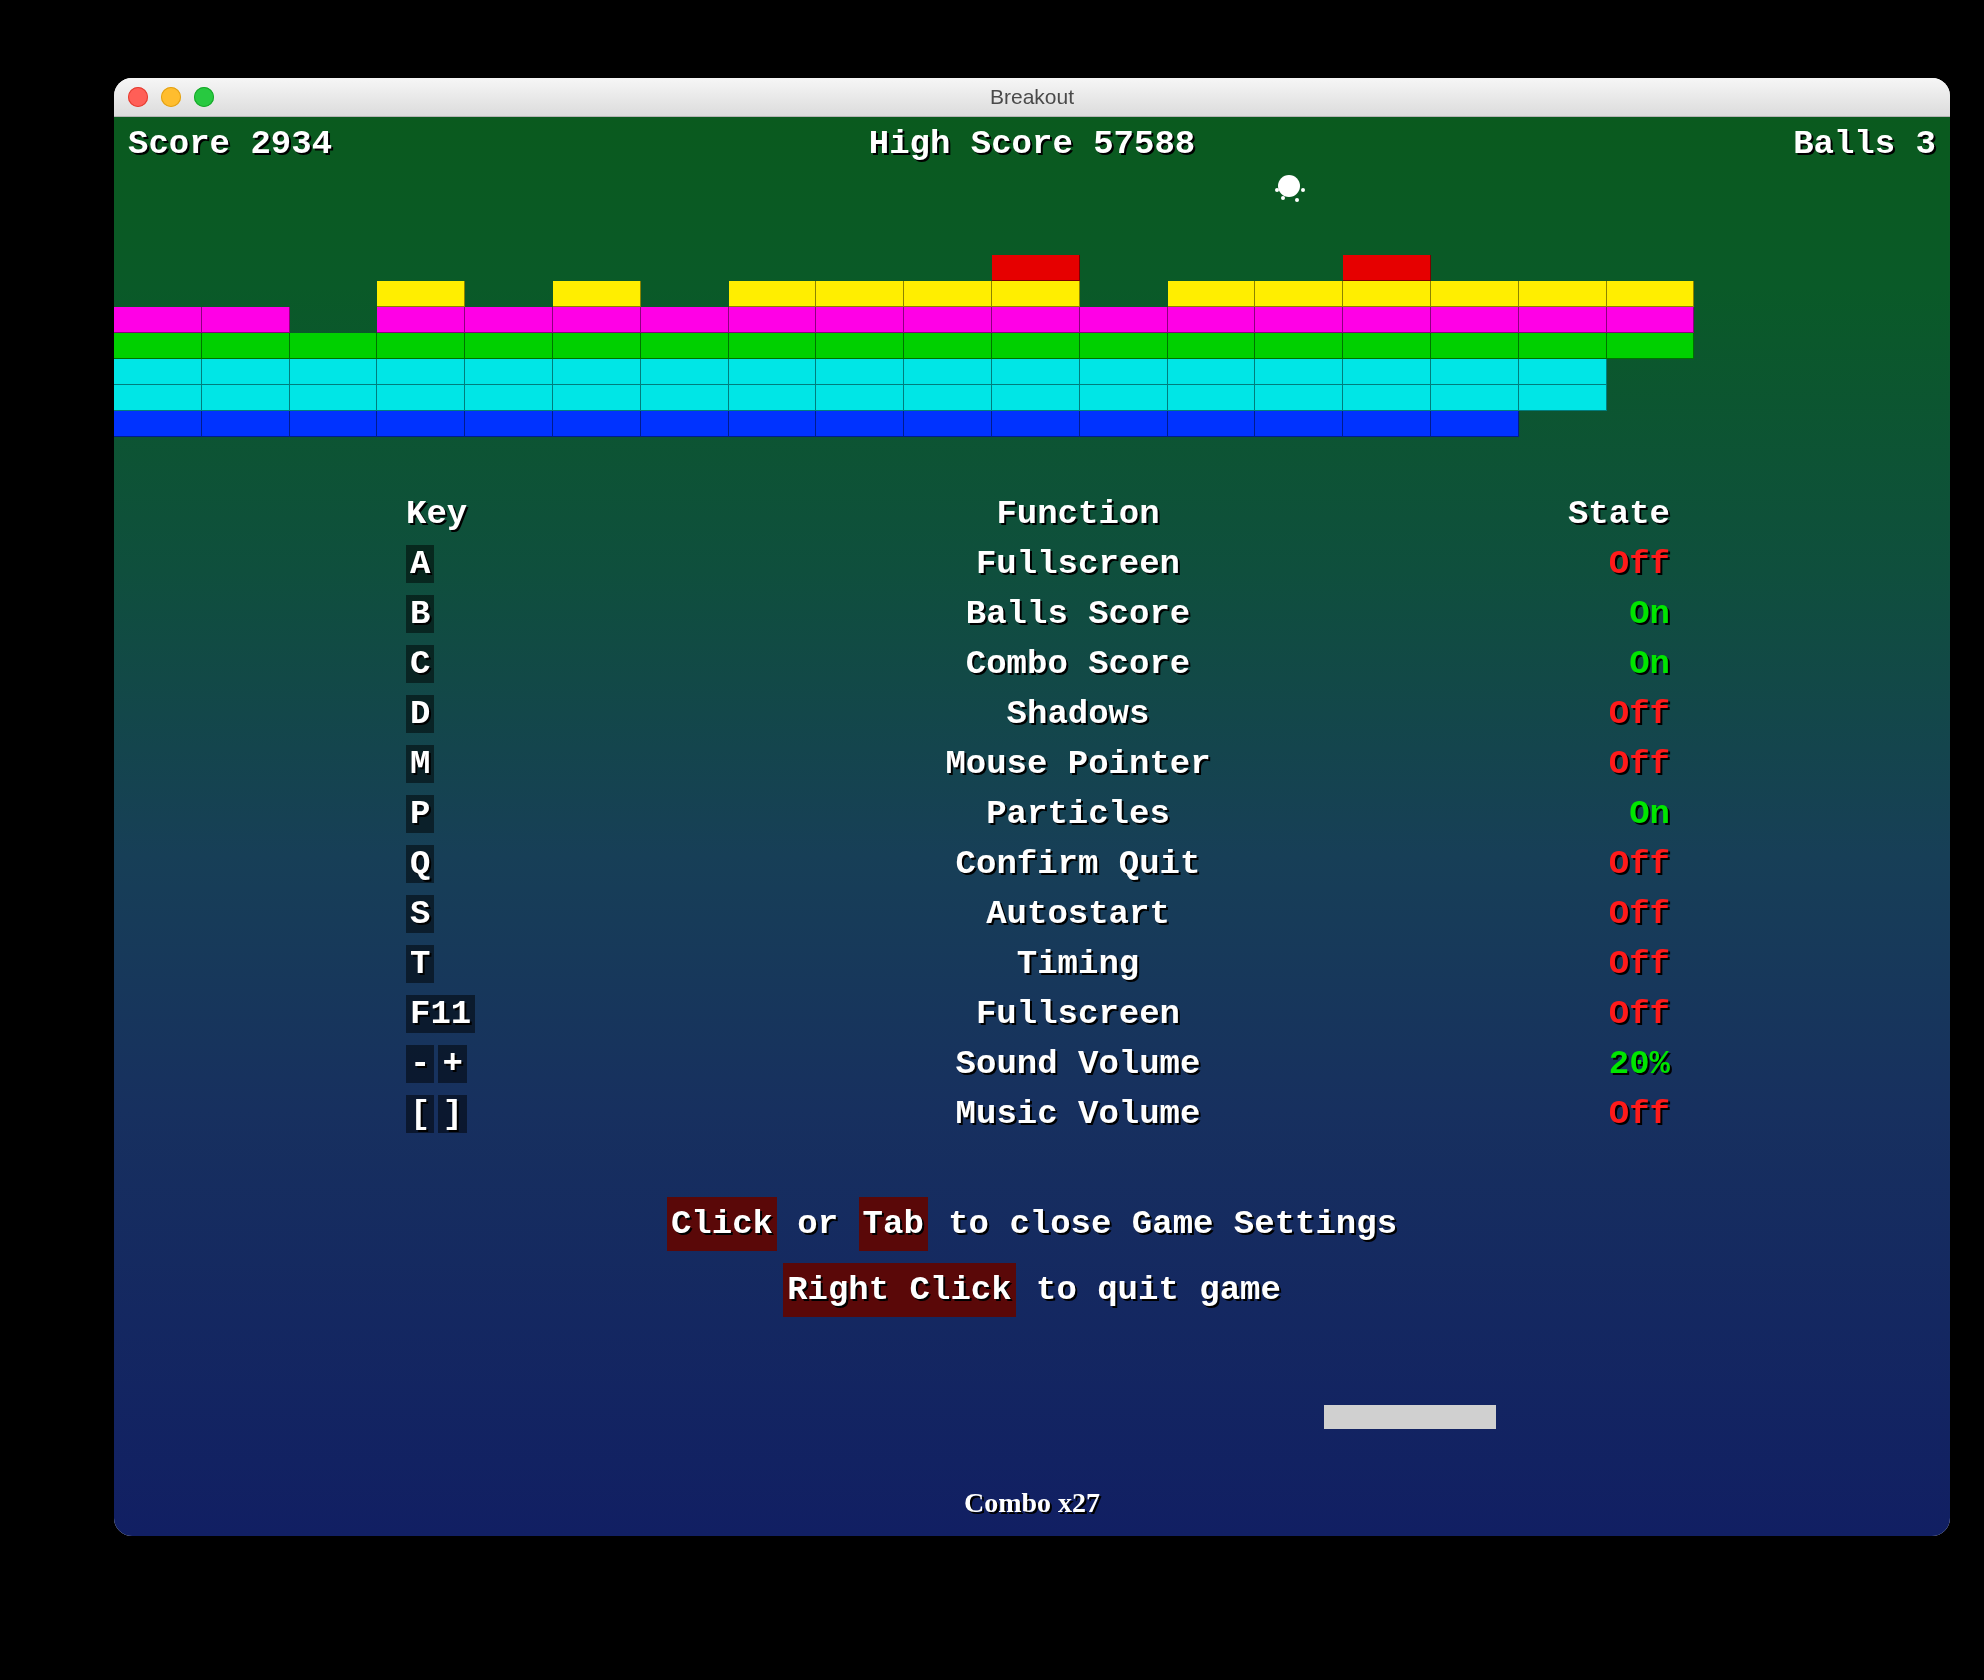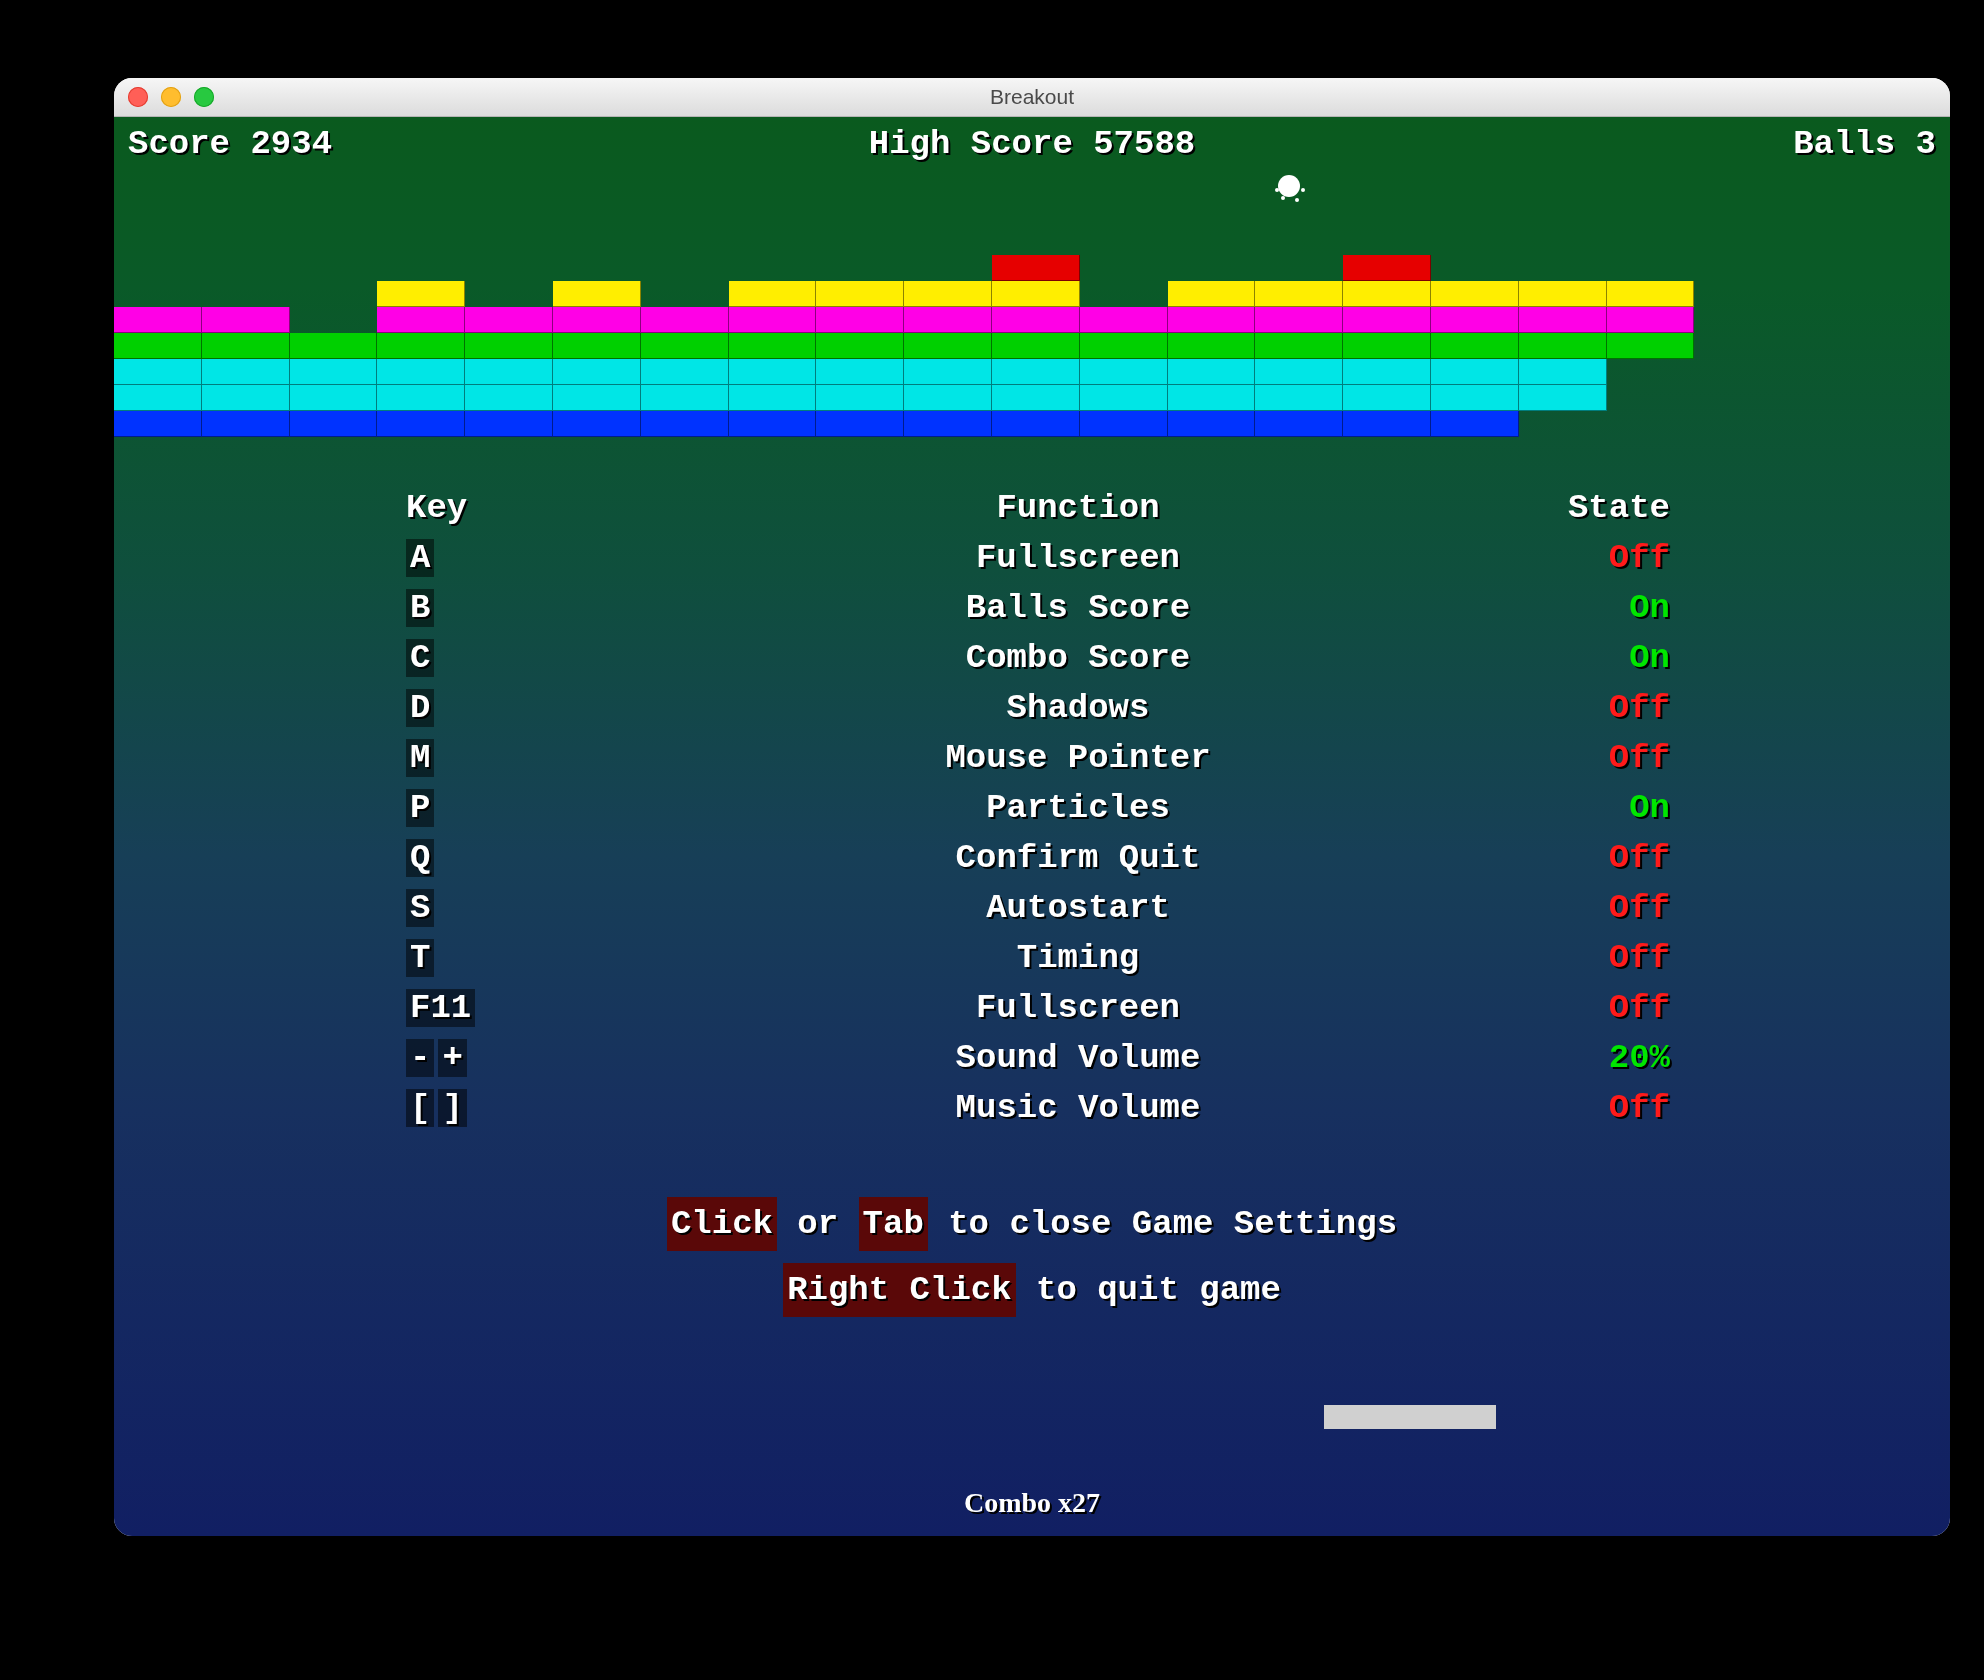--- a/index.html
+++ b/index.html
@@ -120,21 +120,21 @@
     position: absolute;
     left: 0; right: 0; top: 366px;
     color: #fff;
     font-size: 34px;
   }
   .settings-head, .settings-row {
     display: flex;
     padding-left: 292px;
     padding-right: 280px;
     height: 50px;
-    align-items: center;
+    align-items: flex-end;
     text-shadow: 2px 2px 0 #000;
   }
   .col-key { width: 220px; }
   .col-fn { flex: 1; text-align: center; }
   .col-state { width: 140px; text-align: right; }
   .key-cap {
     display: inline-block;
     padding: 0 4px;
     background: rgba(0,0,0,0.5);
     color: #fff;

